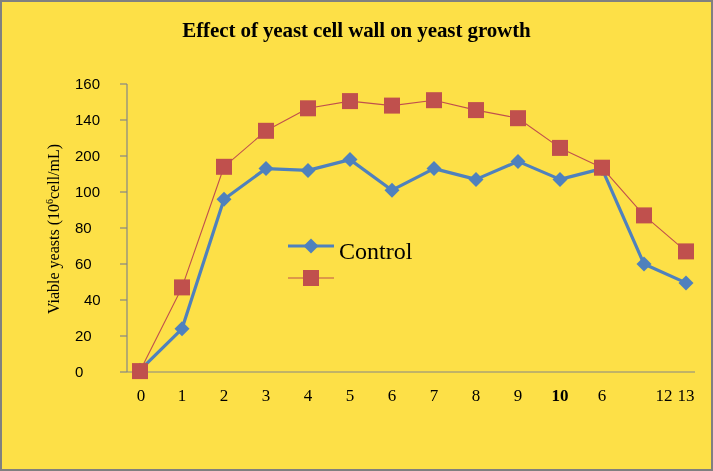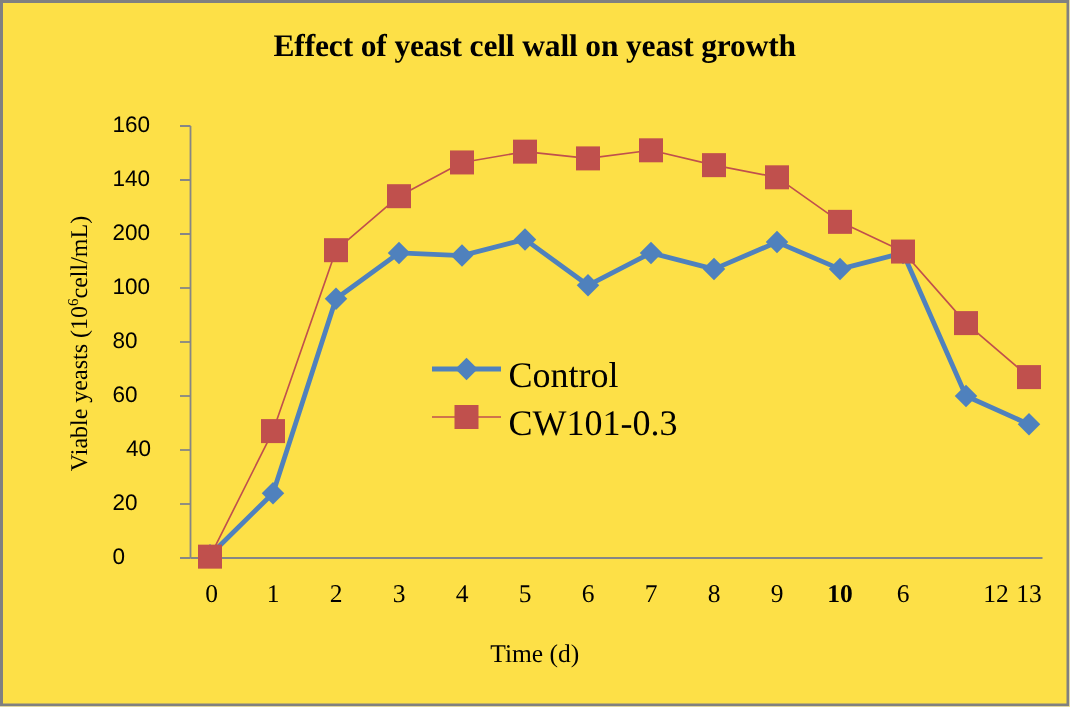--- a/index.html
+++ b/index.html
@@ -102,21 +102,20 @@
 </head>
 <body>
 
 <div id="screenshot">
   <div id="chart-area">
 
     <div class="chart-title">Effect of yeast cell wall on yeast growth</div>
 
     <div class="axis-title-y"><span>Viable yeasts (10</span><sup>6</sup><span>cell/mL)</span></div>
 
-    <div class="axis-title-x">Time (d)</div>
 
     <div class="ytick-label" style="left:73px; top:74px;">160</div>
     <div class="ytick-label" style="left:73px; top:110px;">140</div>
     <div class="ytick-label" style="left:73px; top:146px;">200</div>
     <div class="ytick-label" style="left:73px; top:182px;">100</div>
     <div class="ytick-label" style="left:73px; top:218px;">80</div>
     <div class="ytick-label" style="left:73px; top:254px;">60</div>
     <div class="ytick-label" style="left:82px; top:290px;">40</div>
     <div class="ytick-label" style="left:73px; top:326px;">20</div>
     <div class="ytick-label" style="left:73px; top:362px;">0</div>
@@ -130,21 +129,20 @@
     <div class="xtick-label" style="left:373px; top:385px;">6</div>
     <div class="xtick-label" style="left:415px; top:385px;">7</div>
     <div class="xtick-label" style="left:457px; top:385px;">8</div>
     <div class="xtick-label" style="left:499px; top:385px;">9</div>
     <div class="xtick-label" style="left:541px; top:385px;font-weight:bold;">10</div>
     <div class="xtick-label" style="left:583px; top:385px;">6</div>
     <div class="xtick-label" style="left:645px; top:385px;">12</div>
     <div class="xtick-label" style="left:667px; top:385px;">13</div>
 
     <div class="legend-label" style="left:337px; top:236px;">Control</div>
-    <div class="legend-label" style="left:337px; top:268px;">CW101-0.3</div>
 
     <svg class="plot" viewBox="0 0 709 467">
 
       <line id="y-axis-line" x1="125" y1="82" x2="125" y2="370" stroke="#868686" stroke-width="1.2"></line>
       <line id="x-axis-line" x1="125" y1="370" x2="693" y2="370" stroke="#868686" stroke-width="1.2"></line>
       <g id="y-ticks">
           <line x1="118" x2="125" y1="370" y2="370" stroke="#868686" stroke-width="1.2"></line>
           <line x1="118" x2="125" y1="334" y2="334" stroke="#868686" stroke-width="1.2"></line>
           <line x1="118" x2="125" y1="298" y2="298" stroke="#868686" stroke-width="1.2"></line>
           <line x1="118" x2="125" y1="262" y2="262" stroke="#868686" stroke-width="1.2"></line>

